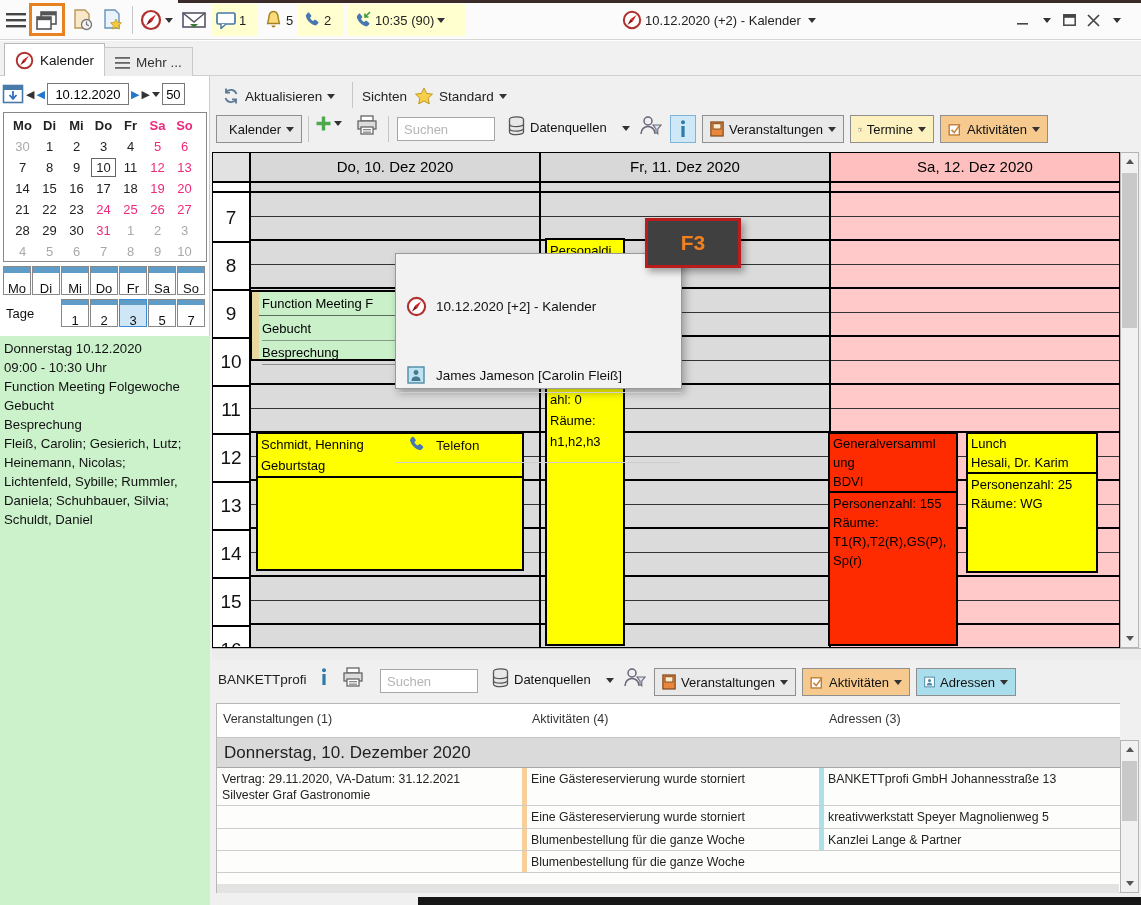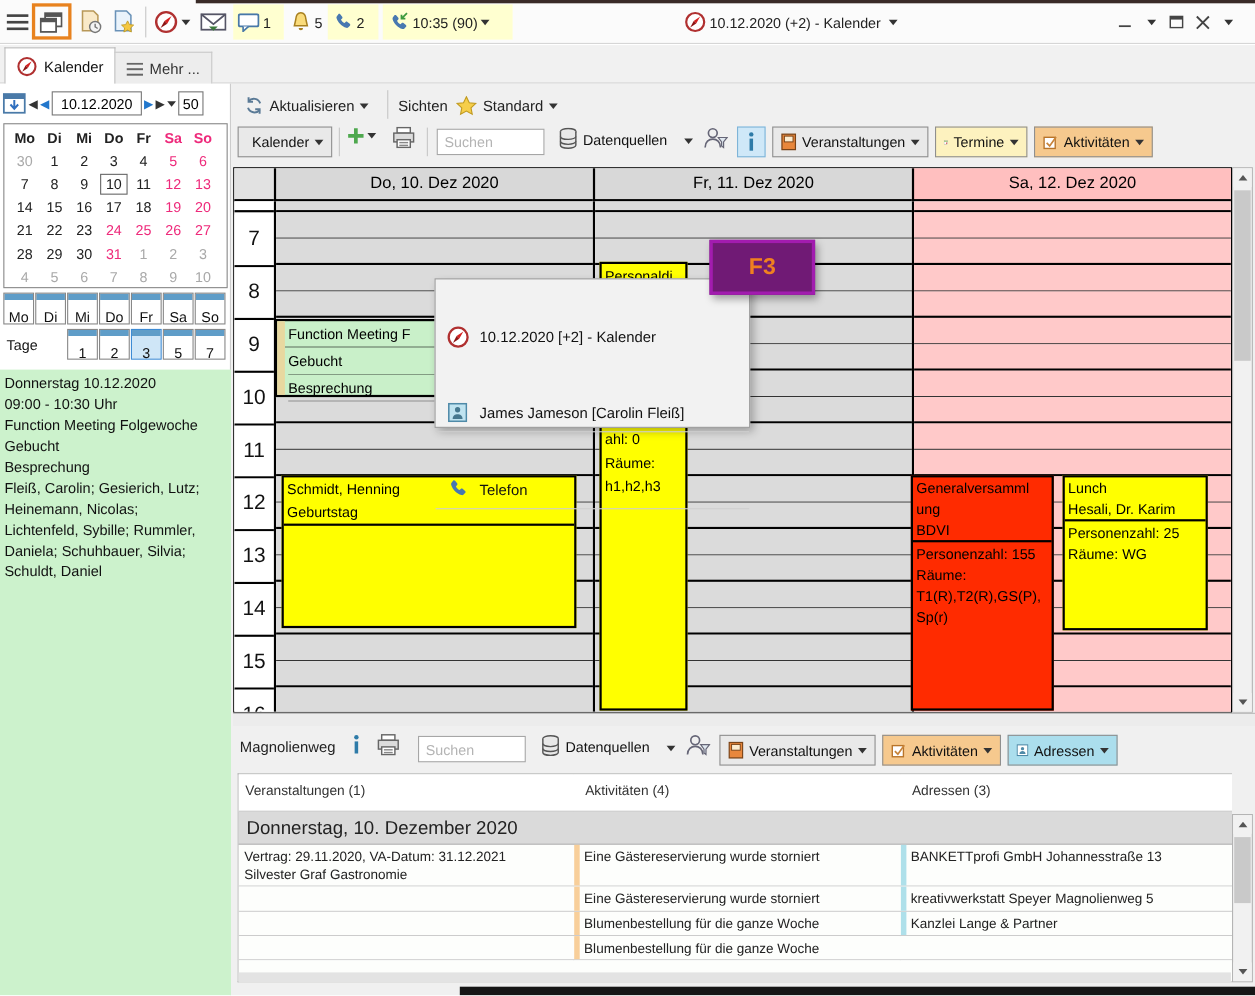--- a/index.html
+++ b/index.html
@@ -85,21 +85,21 @@
   .ev-strip { position:absolute; left:0; top:0; bottom:0; width:7px; }
 
   
   #ctxmenu { left:395px; top:253px; width:287px; height:136px; background:#f2f2f2; border:1px solid #999; box-shadow:3px 4px 8px rgba(0,0,0,.3); z-index:20; }
   .menu-item { position:relative; height:34px; display:flex; align-items:center; font-size:13.5px; color:#111;margin-top:35px; }
   .menu-item .mi-icon { width:40px; display:flex; justify-content:center; }
   .menu-item .mi-sub { position:absolute; right:10px; font-size:15px; color:#444; }
   .menu-sep { height:1px; background:#cfcfcf; margin:0; }
 
   
-  #f3box { left:645px; top:218px; width:96px; height:50px; background:#701a75; border:3px solid #a21caf; color:#f08020; font-size:21px; font-weight:bold; display:flex; align-items:center; justify-content:center; box-shadow:3px 4px 7px rgba(0,0,0,.35); z-index:30; }
+  #f3box { left:645px; top:218px; width:96px; height:50px; background:#404040; border:3px solid #b91c1c; color:#f08020; font-size:21px; font-weight:bold; display:flex; align-items:center; justify-content:center; box-shadow:3px 4px 7px rgba(0,0,0,.35); z-index:30; }
 
   
   #splitter { left:212px; top:648px; width:929px; height:12px; background:#ececec; border-top:1px solid #bbb; }
   .b-label { position:absolute; font-size:13.5px; color:#222; }
   .bbtn { top:668px; }
   #bottab { left:216px; top:703px; width:904px; height:190px; background:#fdfefc; border:1px solid #b6b6b6; border-right:none; }
   .bt-colline { position:absolute; top:0; width:1px; height:100%; background:#d8d8d8; }
   #bt-header { position:absolute; left:0; top:0; width:100%; height:34px; border-bottom:1px solid #c4c4c4; background:#fff; }
   .bt-h { position:absolute; top:8px; font-size:12.5px; color:#333; }
   #bt-group { position:absolute; left:0; top:34px; width:100%; height:30px; background:#dadada; border-bottom:1px solid #a8a8a8; font-size:17px; color:#222; line-height:29px; padding-left:7px; }
@@ -622,21 +622,21 @@
       </div>
       <div class="menu-sep"></div>
     </div>
 
   <div id="f3box" class="abs">
     <span>F3</span>
   </div>
 
   <div id="splitter" class="abs"></div>
 
-  <span class="b-label abs" style="left:218px; top:672px;">Magnolienweg</span>
+  <span class="b-label abs" style="left:218px; top:672px;">BANKETTprofi</span>
   <span class="abs" style="left:320px; top:668px;">
     <svg width="8" height="18" viewBox="0 0 8 18">
         <circle cx="4" cy="2.2" r="2" fill="#2e7ba8"></circle>
         <rect x="2.4" y="6" width="3.2" height="11" fill="#2e7ba8"></rect>
       </svg>
   </span>
   <span class="abs" style="left:342px; top:667px;">
     <svg width="22" height="20" viewBox="0 0 22 20">
         <rect x="5" y="1" width="12" height="5" fill="#fff" stroke="#666" stroke-width="1.3"></rect>
         <rect x="2" y="6" width="18" height="8" fill="#dcdcdc" stroke="#666" stroke-width="1.3"></rect>

